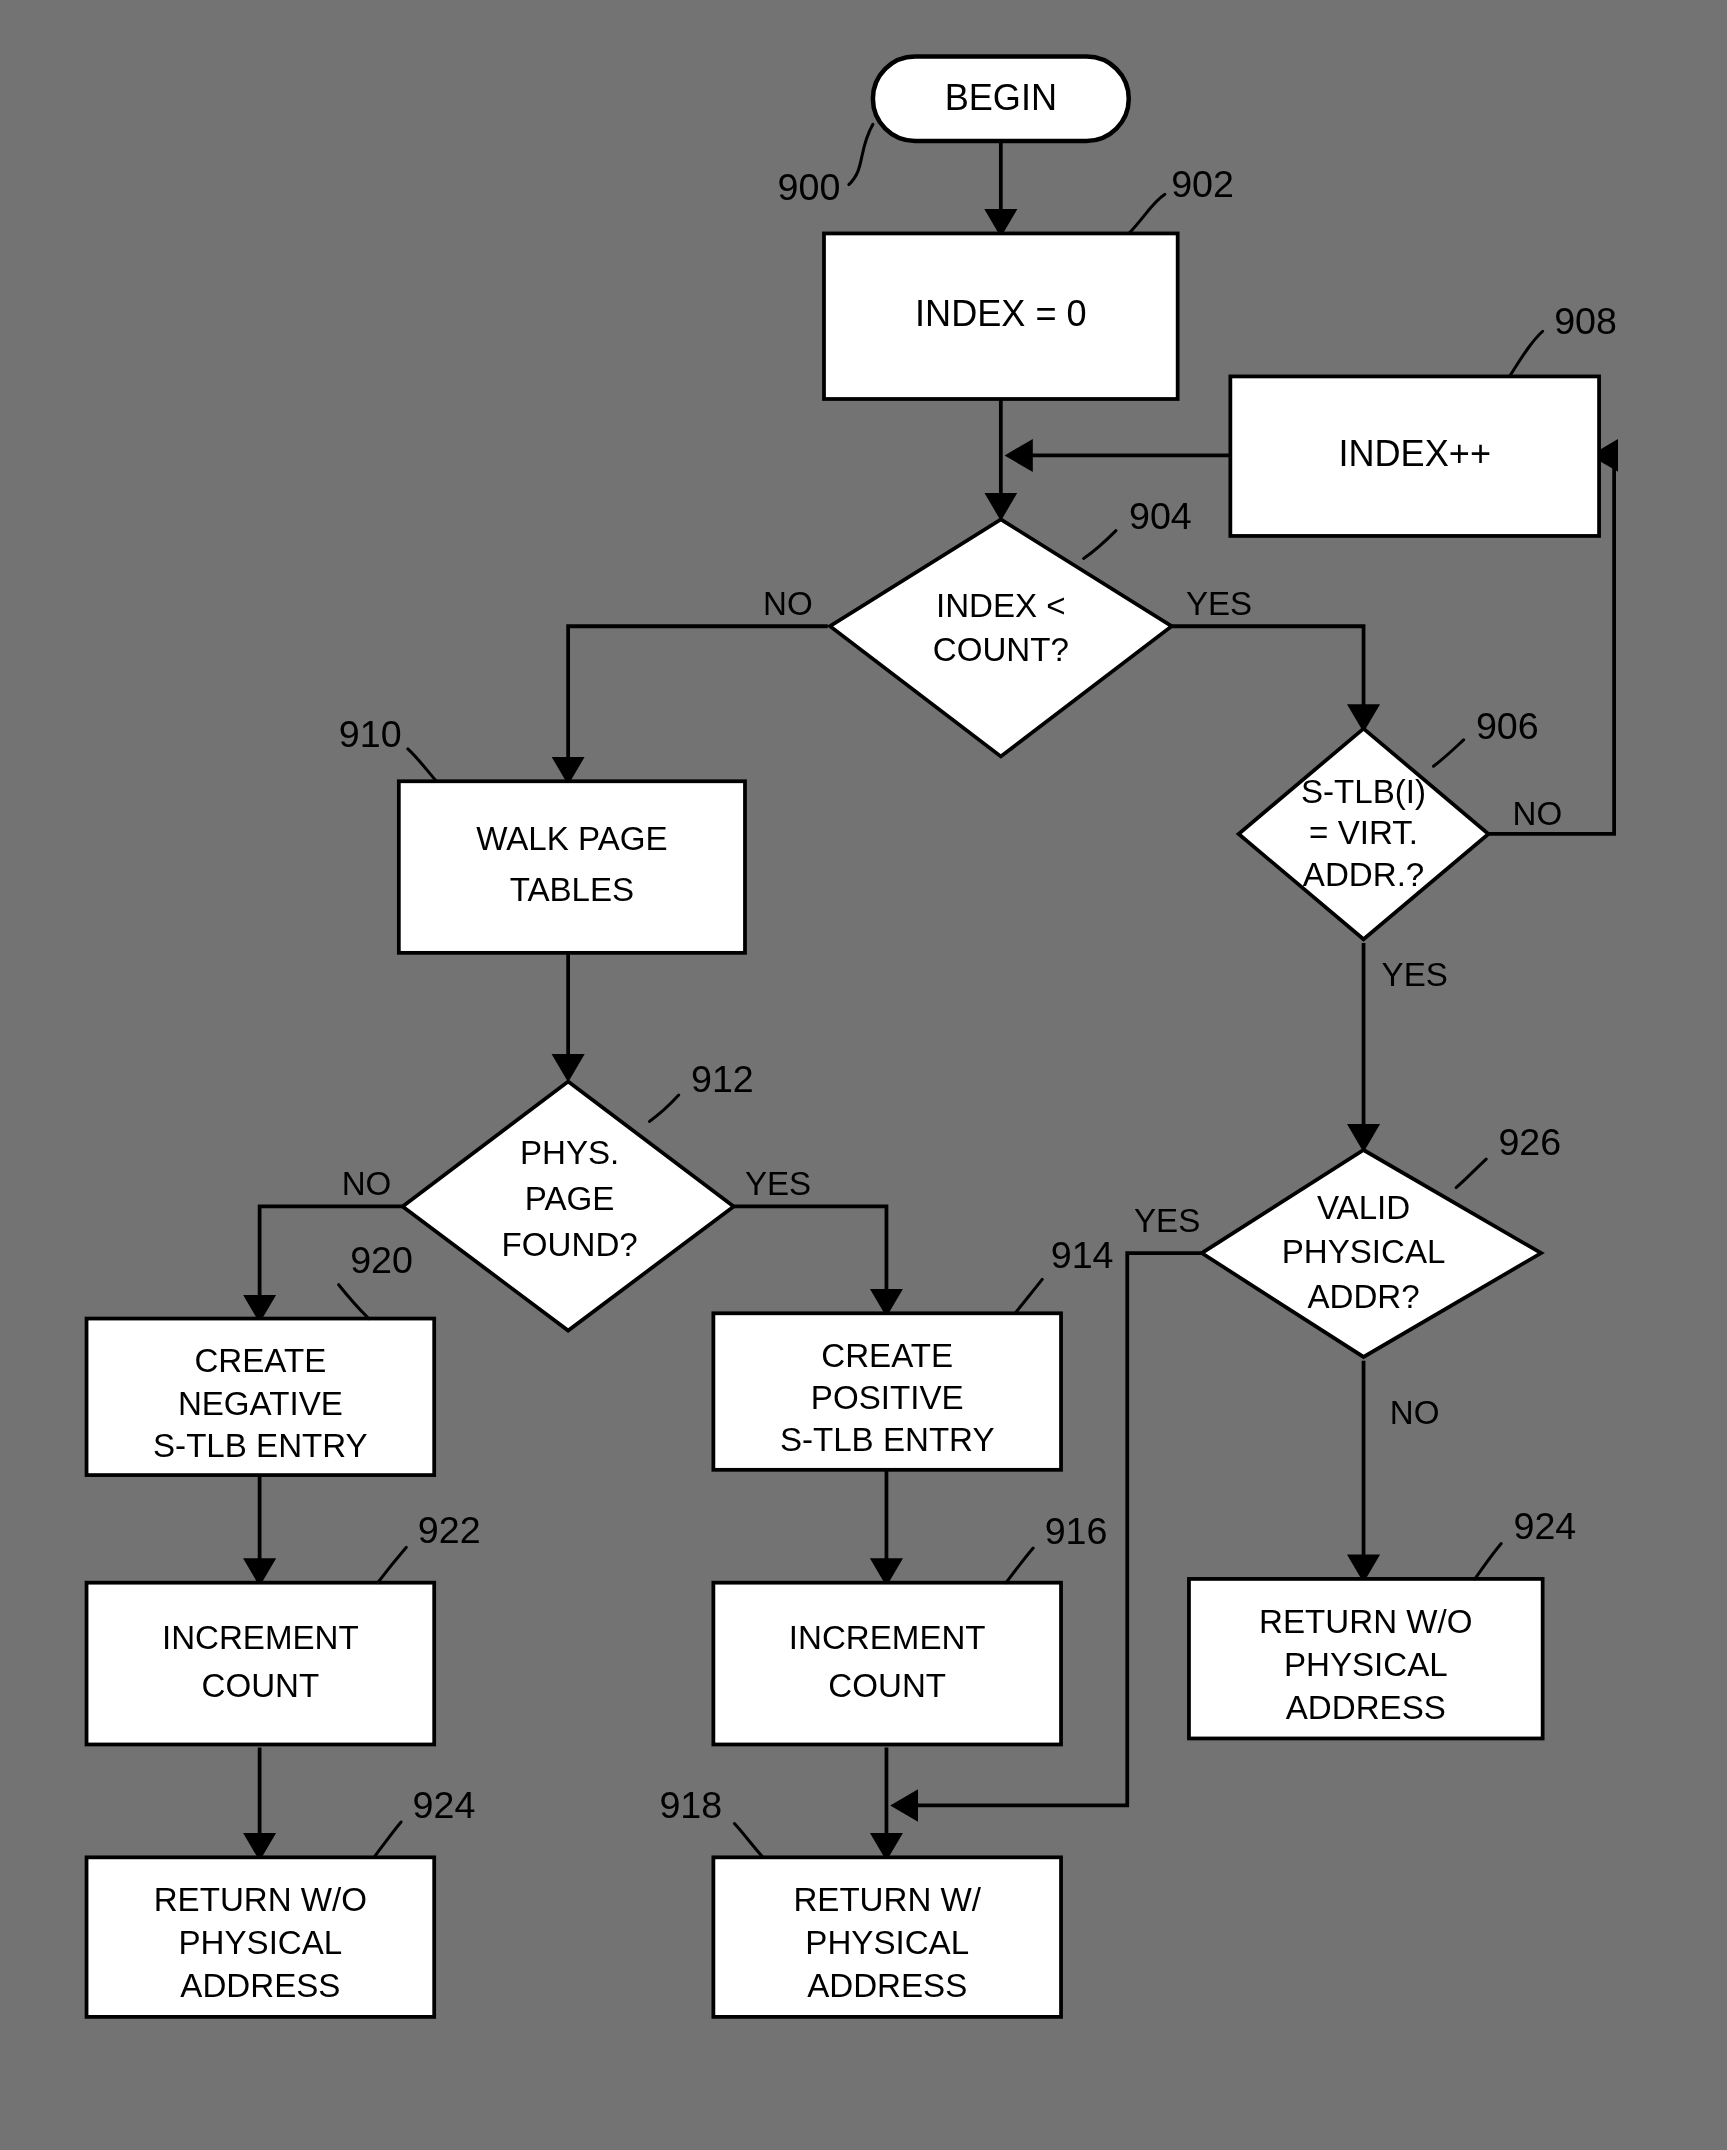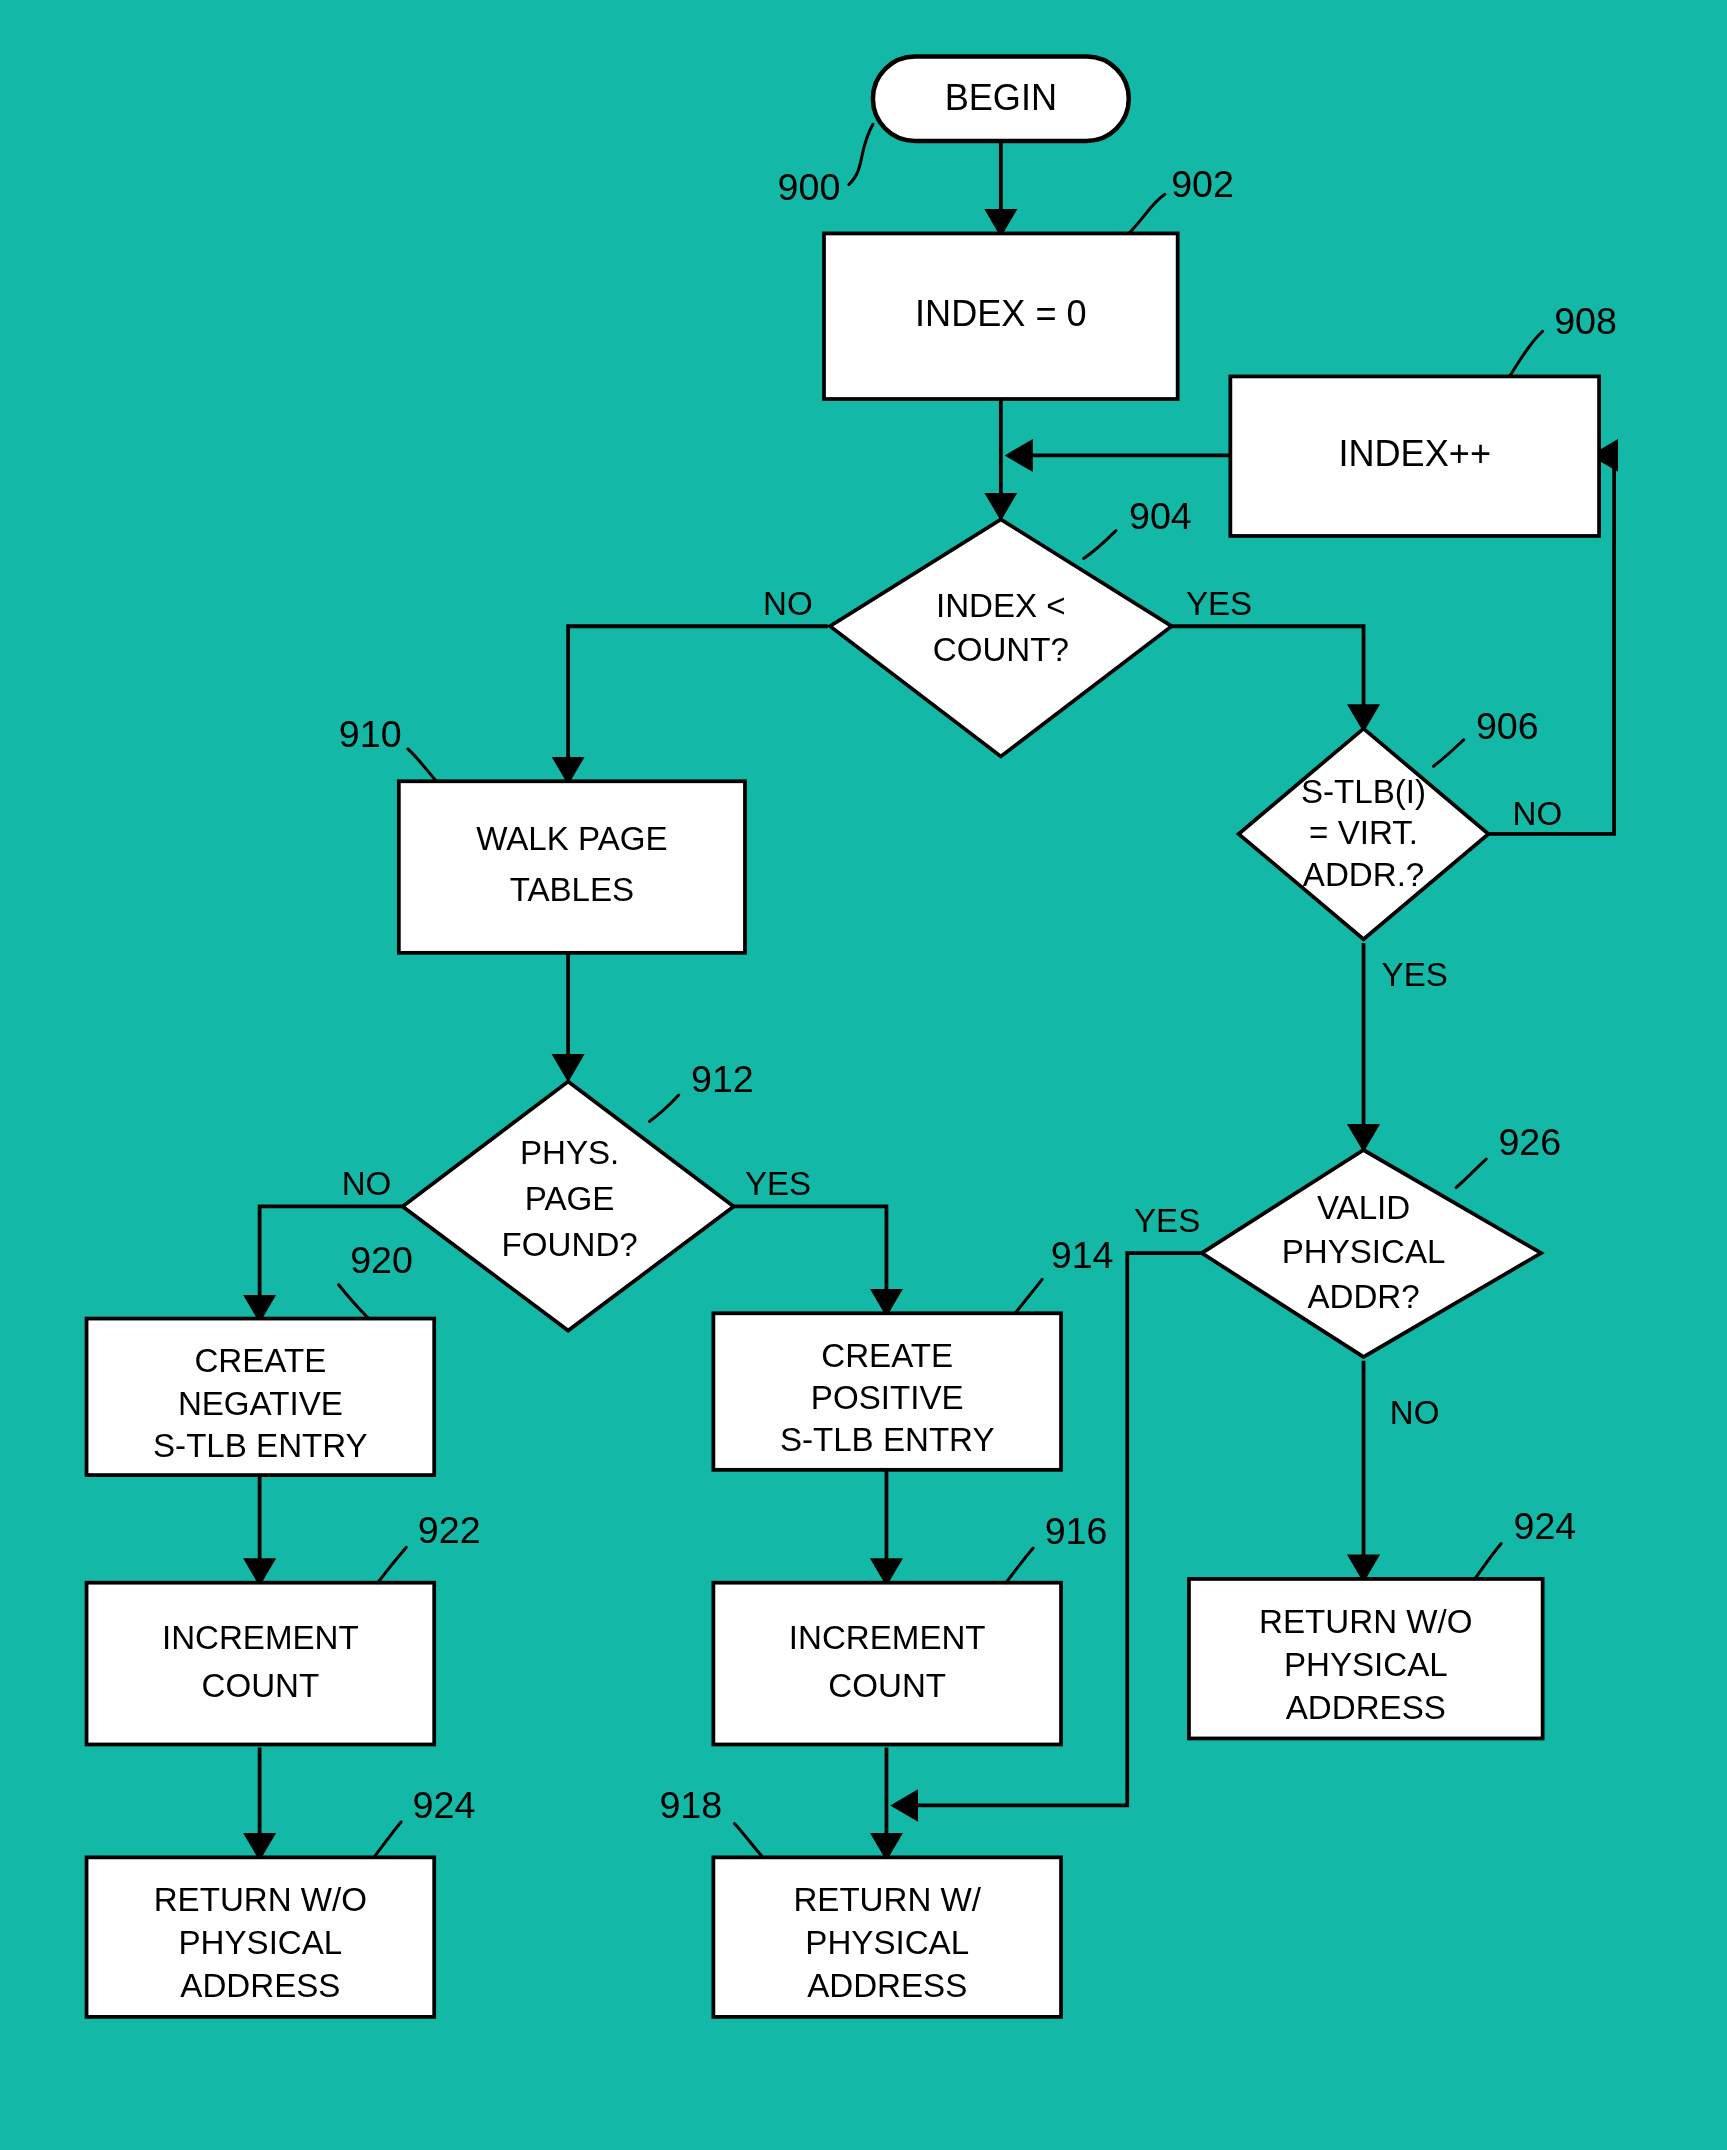--- a/index.html
+++ b/index.html
@@ -7,21 +7,21 @@
     padding: 0;
     background: #ffffff;
   }
   body {
     font-family: "Liberation Sans", sans-serif;
   }
   #flowchart-root {
     position: relative;
     width: 1727px;
     height: 2151px;
-    background: #14b8a6;
+    background: #737373;
     overflow: hidden;
   }
   svg.diagram {
     display: block;
     width: 1727px;
     height: 2151px;
   }
   .node-shape {
     fill: #ffffff;
     stroke: #000000;

